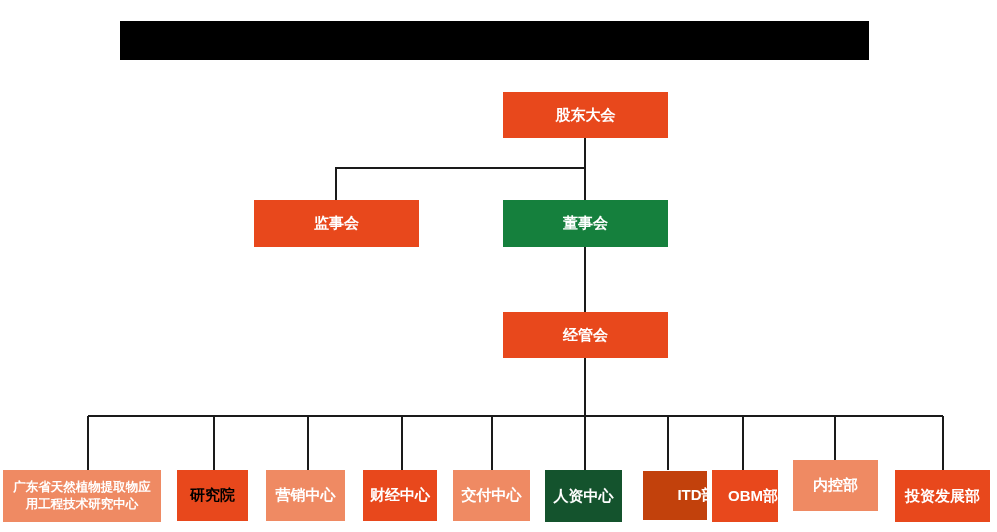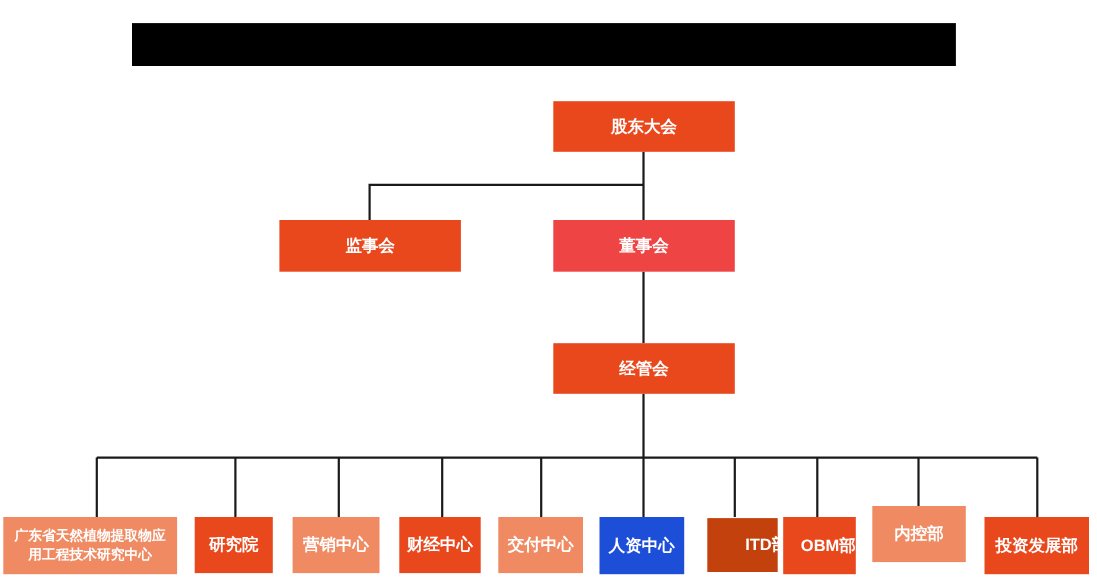--- a/index.html
+++ b/index.html
@@ -69,49 +69,49 @@
   </svg>
 
   <div class="node" style="left: 503px; top: 92px; width: 165px; height: 46px; background-color: rgb(232, 72, 28);">
     <span style="color: rgb(255, 255, 255);">股东大会</span>
   </div>
 
   <div class="node" style="left: 254px; top: 200px; width: 165px; height: 47px; background-color: rgb(232, 72, 28);">
     <span style="color: rgb(255, 255, 255);">监事会</span>
   </div>
 
-  <div class="node" style="left: 503px; top: 200px; width: 165px; height: 47px; background-color: #ef4444;">
+  <div class="node" style="left: 503px; top: 200px; width: 165px; height: 47px; background-color: #15803d;">
     <span style="color: rgb(255, 255, 255);">董事会</span>
   </div>
 
   <div class="node node--wrap" style="left: 3px; top: 470px; width: 158px; height: 52px; background-color: rgb(239, 138, 99);">
     <span style="color: rgb(255, 255, 255);">广东省天然植物提取物应用工程技术研究中心</span>
   </div>
 
   <div class="node" style="left: 503px; top: 312px; width: 165px; height: 46px; background-color: rgb(232, 72, 28);">
     <span style="color: rgb(255, 255, 255);">经管会</span>
   </div>
 
   <div class="node" style="left: 177px; top: 470px; width: 71px; height: 51px; background-color: rgb(232, 72, 28);">
-    <span style="color: #ffffff; text-align: right;">研究院</span>
+    <span style="color: #000000; text-align: right;">研究院</span>
   </div>
 
   <div class="node" style="left: 266px; top: 470px; width: 79px; height: 51px; background-color: rgb(239, 138, 99);">
     <span style="color: rgb(255, 255, 255);">营销中心</span>
   </div>
 
   <div class="node" style="left: 363px; top: 470px; width: 74px; height: 51px; background-color: rgb(232, 72, 28);">
     <span style="color: rgb(255, 255, 255);">财经中心</span>
   </div>
 
   <div class="node" style="left: 453px; top: 470px; width: 77px; height: 51px; background-color: rgb(239, 138, 99);">
     <span style="color: rgb(255, 255, 255);">交付中心</span>
   </div>
 
-  <div class="node" style="left: 545px; top: 470px; width: 77px; height: 52px; background-color: #1d4ed8;">
+  <div class="node" style="left: 545px; top: 470px; width: 77px; height: 52px; background-color: #14532d;">
     <span style="color: rgb(255, 255, 255);">人资中心</span>
   </div>
 
   <div class="node" style="left: 643px; top: 471px; width: 64px; height: 49px; background-color: #c2410c; padding-left: 44px;">
     <span style="color: rgb(255, 255, 255);">ITD部</span>
   </div>
 
   <div class="node" style="left: 712px; top: 470px; width: 66px; height: 52px; background-color: rgb(232, 72, 28); padding-left: 16px;">
     <span style="color: rgb(255, 255, 255);">OBM部</span>
   </div>

